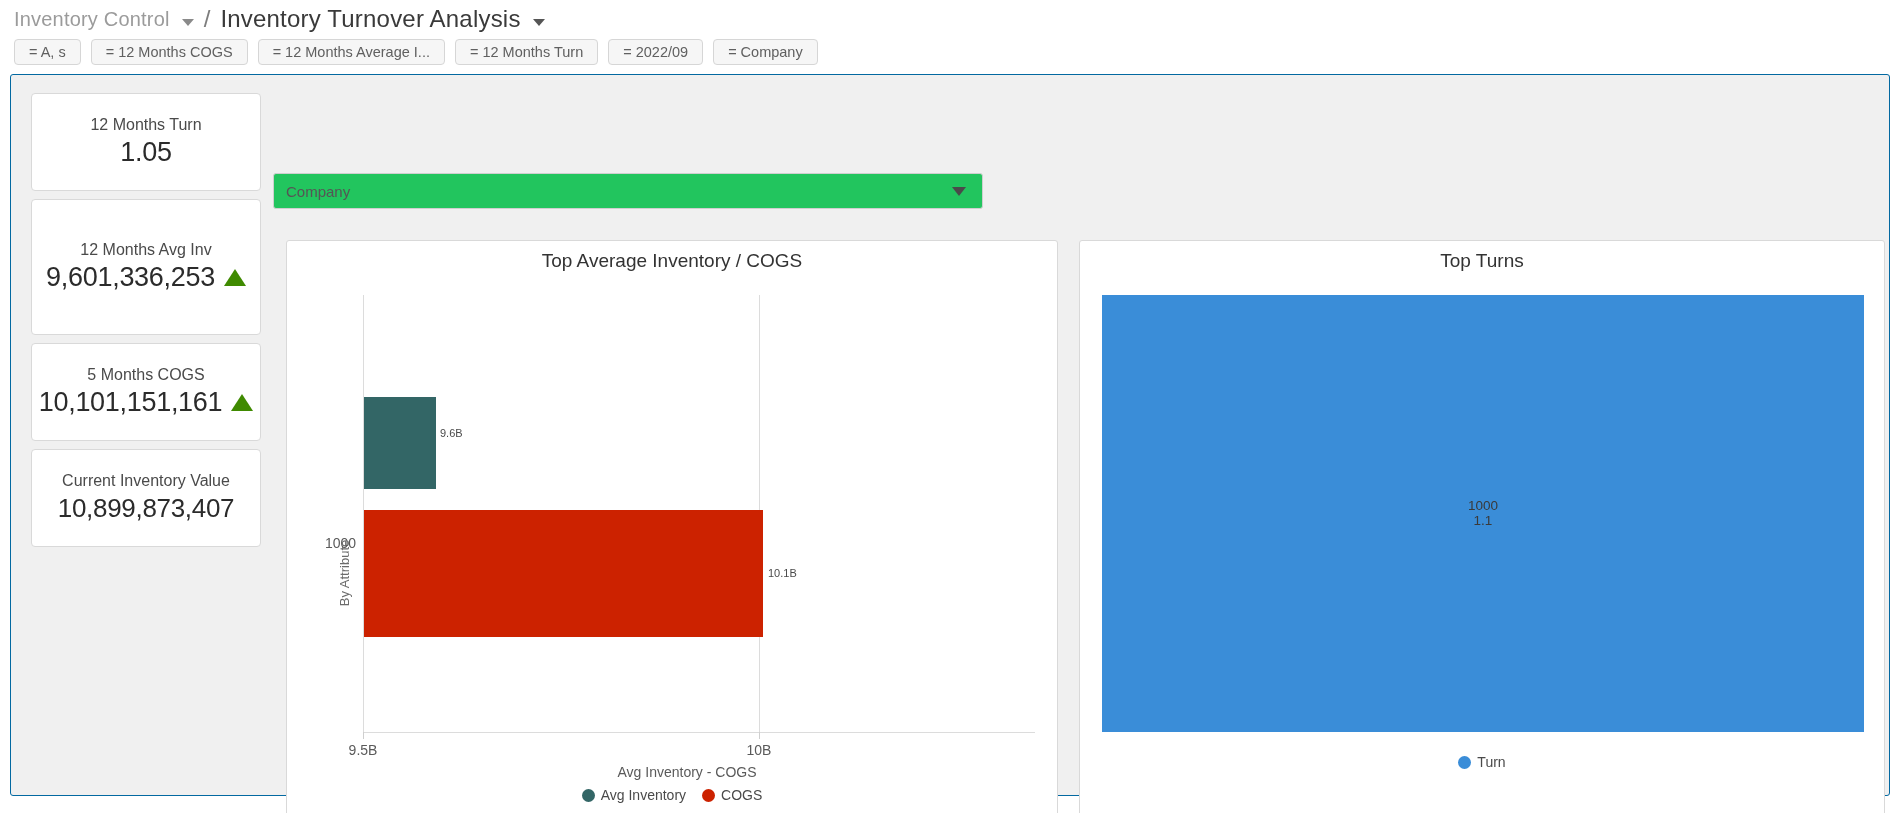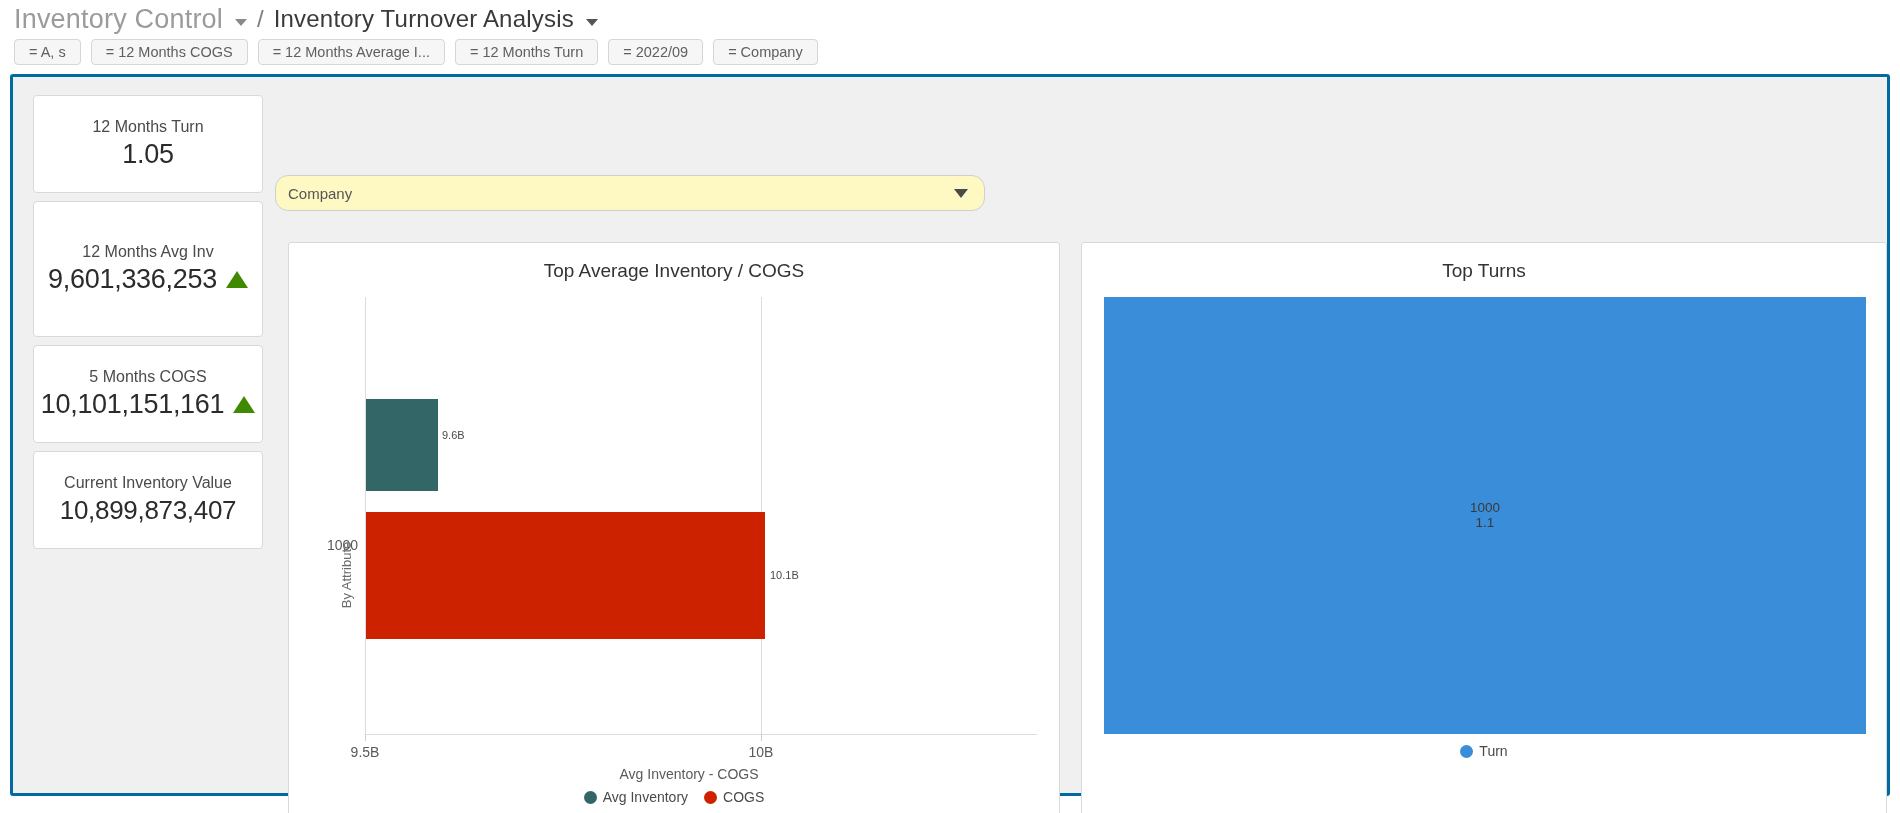--- a/index.html
+++ b/index.html
@@ -11,21 +11,21 @@
   }
 
   
   #breadcrumb {
     display: flex; align-items: center;
     height: 38px;
     padding-left: 14px;
     gap: 6px;
   }
   .crumb-primary {
-    font-size: 27px; color: #9b9b9b; font-weight: 400;
+    font-size: 20px; color: #9b9b9b; font-weight: 400;
     letter-spacing: .2px;
   }
   .crumb-sep { font-size: 24px; color: #7d7d7d; margin: 0 4px; }
   .crumb-current {
     font-size: 24px; color: #3a3a3a; font-weight: 400;
     letter-spacing: .2px;
   }
   .caret {
     display: inline-block;
     width: 0; height: 0;
@@ -55,21 +55,21 @@
     color: #606060;
     white-space: nowrap;
     cursor: pointer;
   }
 
   
   #board {
     margin: 6px 10px 0 10px;
     height: 722px;
     background: #f0f0f0;
-    border: 3px solid #0369a1;
+    border: 1px solid #0369a1;
     border-radius: 3px;
     position: relative;
   }
 
   
   #kpi-col {
     position: absolute;
     left: 20px; top: 18px;
     width: 230px;
     display: flex; flex-direction: column;
@@ -105,23 +105,23 @@
   }
 
   
   #select-wrap {
     position: absolute;
     left: 262px; top: 98px;
     width: 710px; height: 36px;
   }
   .sel {
     width: 100%; height: 100%;
-    background: #fef9c3;
+    background: #22c55e;
     border: 1px solid #cfcfcf;
-    border-radius: 13px;
+    border-radius: 3px;
     display: flex; align-items: center;
     padding: 0 12px;
     font-size: 15px; color: #555;
     cursor: pointer;
     position: relative;
   }
   .sel .arrow {
     position: absolute; right: 16px;
     width: 0; height: 0;
     border-left: 7px solid transparent;
@@ -134,21 +134,21 @@
     position: absolute;
     background: #fff;
     border: 1px solid #d9d9d9;
     border-radius: 3px;
   }
   #panel-left  { left: 275px;  top: 165px; width: 772px; height: 620px; }
   #panel-right { left: 1068px; top: 165px; width: 806px; height: 620px; }
   .panel-title {
     text-align: center;
     font-size: 19px; color: #333;
-    padding-top: 17px;
+    padding-top: 9px;
     font-weight: 400;
   }
 
   
   #plot-left {
     position: absolute;
     left: 0; top: 46px; right: 0; bottom: 0;
   }
   .axis-y-title {
     position: absolute;
@@ -222,21 +222,21 @@
     width: 762px; height: 437px;
     display: flex; align-items: center; justify-content: center;
   }
   .blue-lbl {
     text-align: center; line-height: 1.05;
     color: #3a3a3a;
   }
   .blue-lbl .l1 { font-size: 13.5px; }
   .blue-lbl .l2 { font-size: 13.5px; }
   .legend-right {
-    position: absolute; left: 0; right: 0; top: 454px;
+    position: absolute; left: 0; right: 0; top: 467px;
     display: flex; justify-content: center; align-items: center; gap: 7px;
   }
 </style>
 </head>
 <body>
 
 <div id="breadcrumb">
   <span class="crumb-primary">Inventory Control</span>
   <span class="caret"></span>
   <span class="crumb-sep">/</span>

